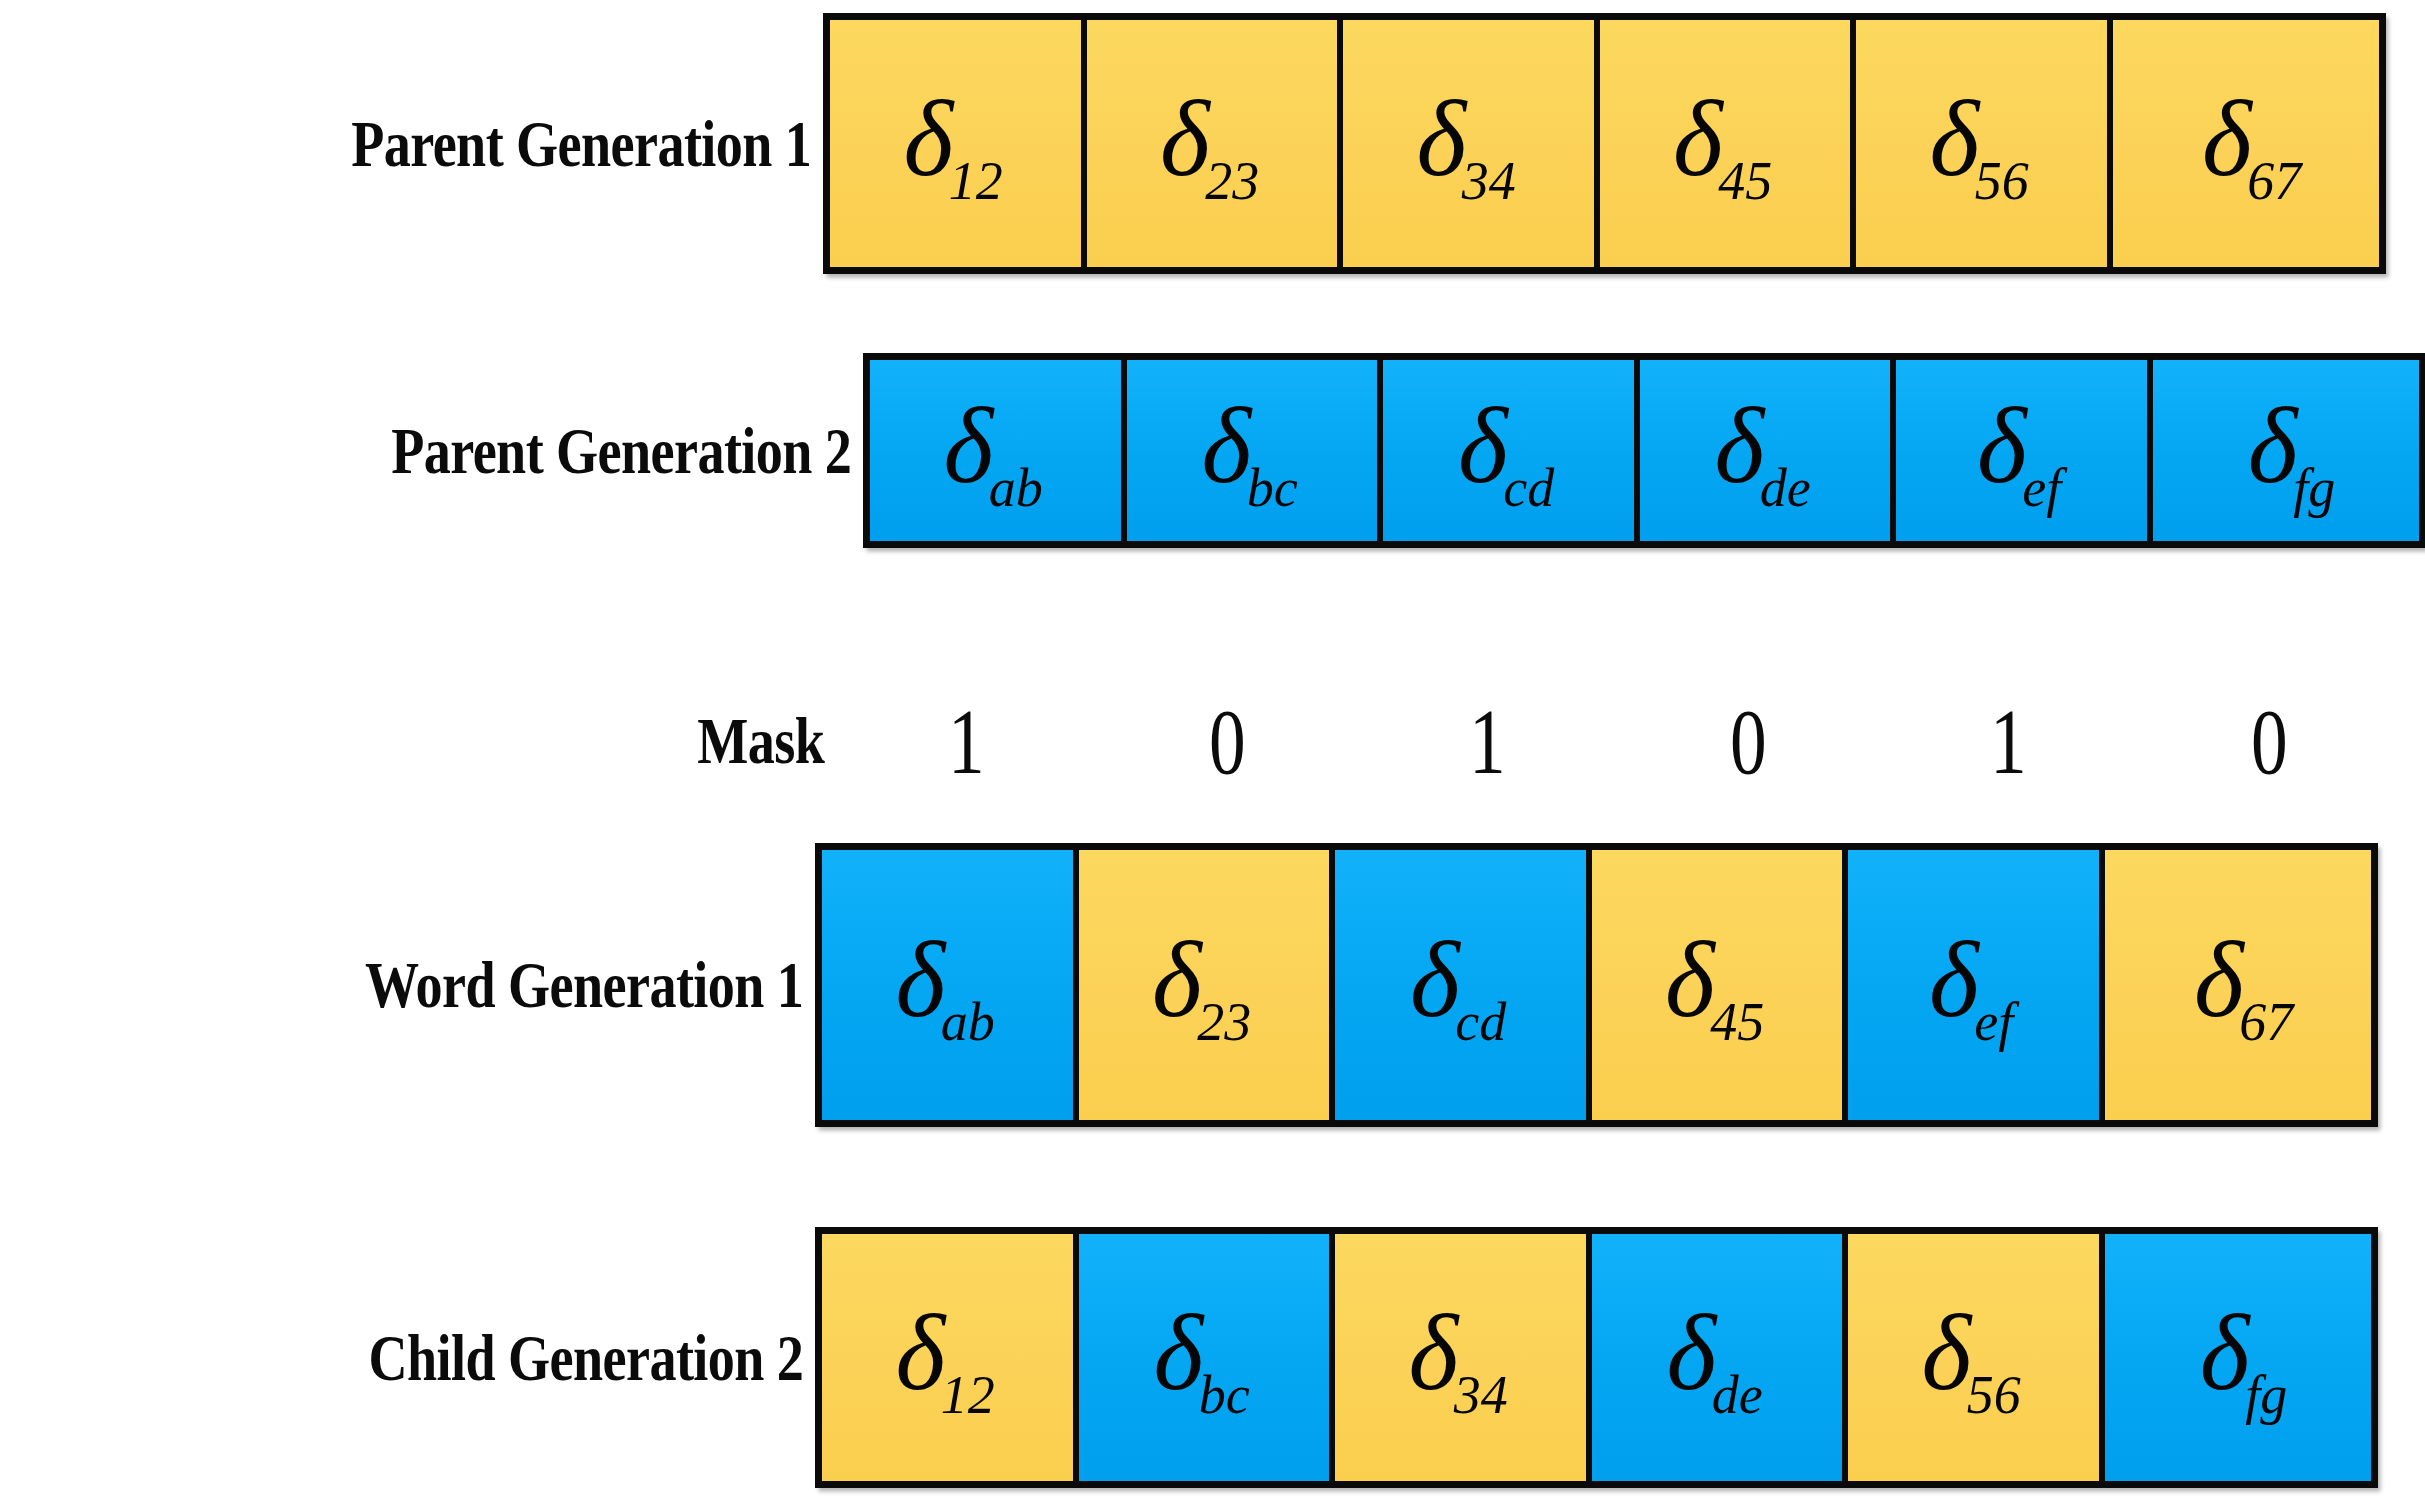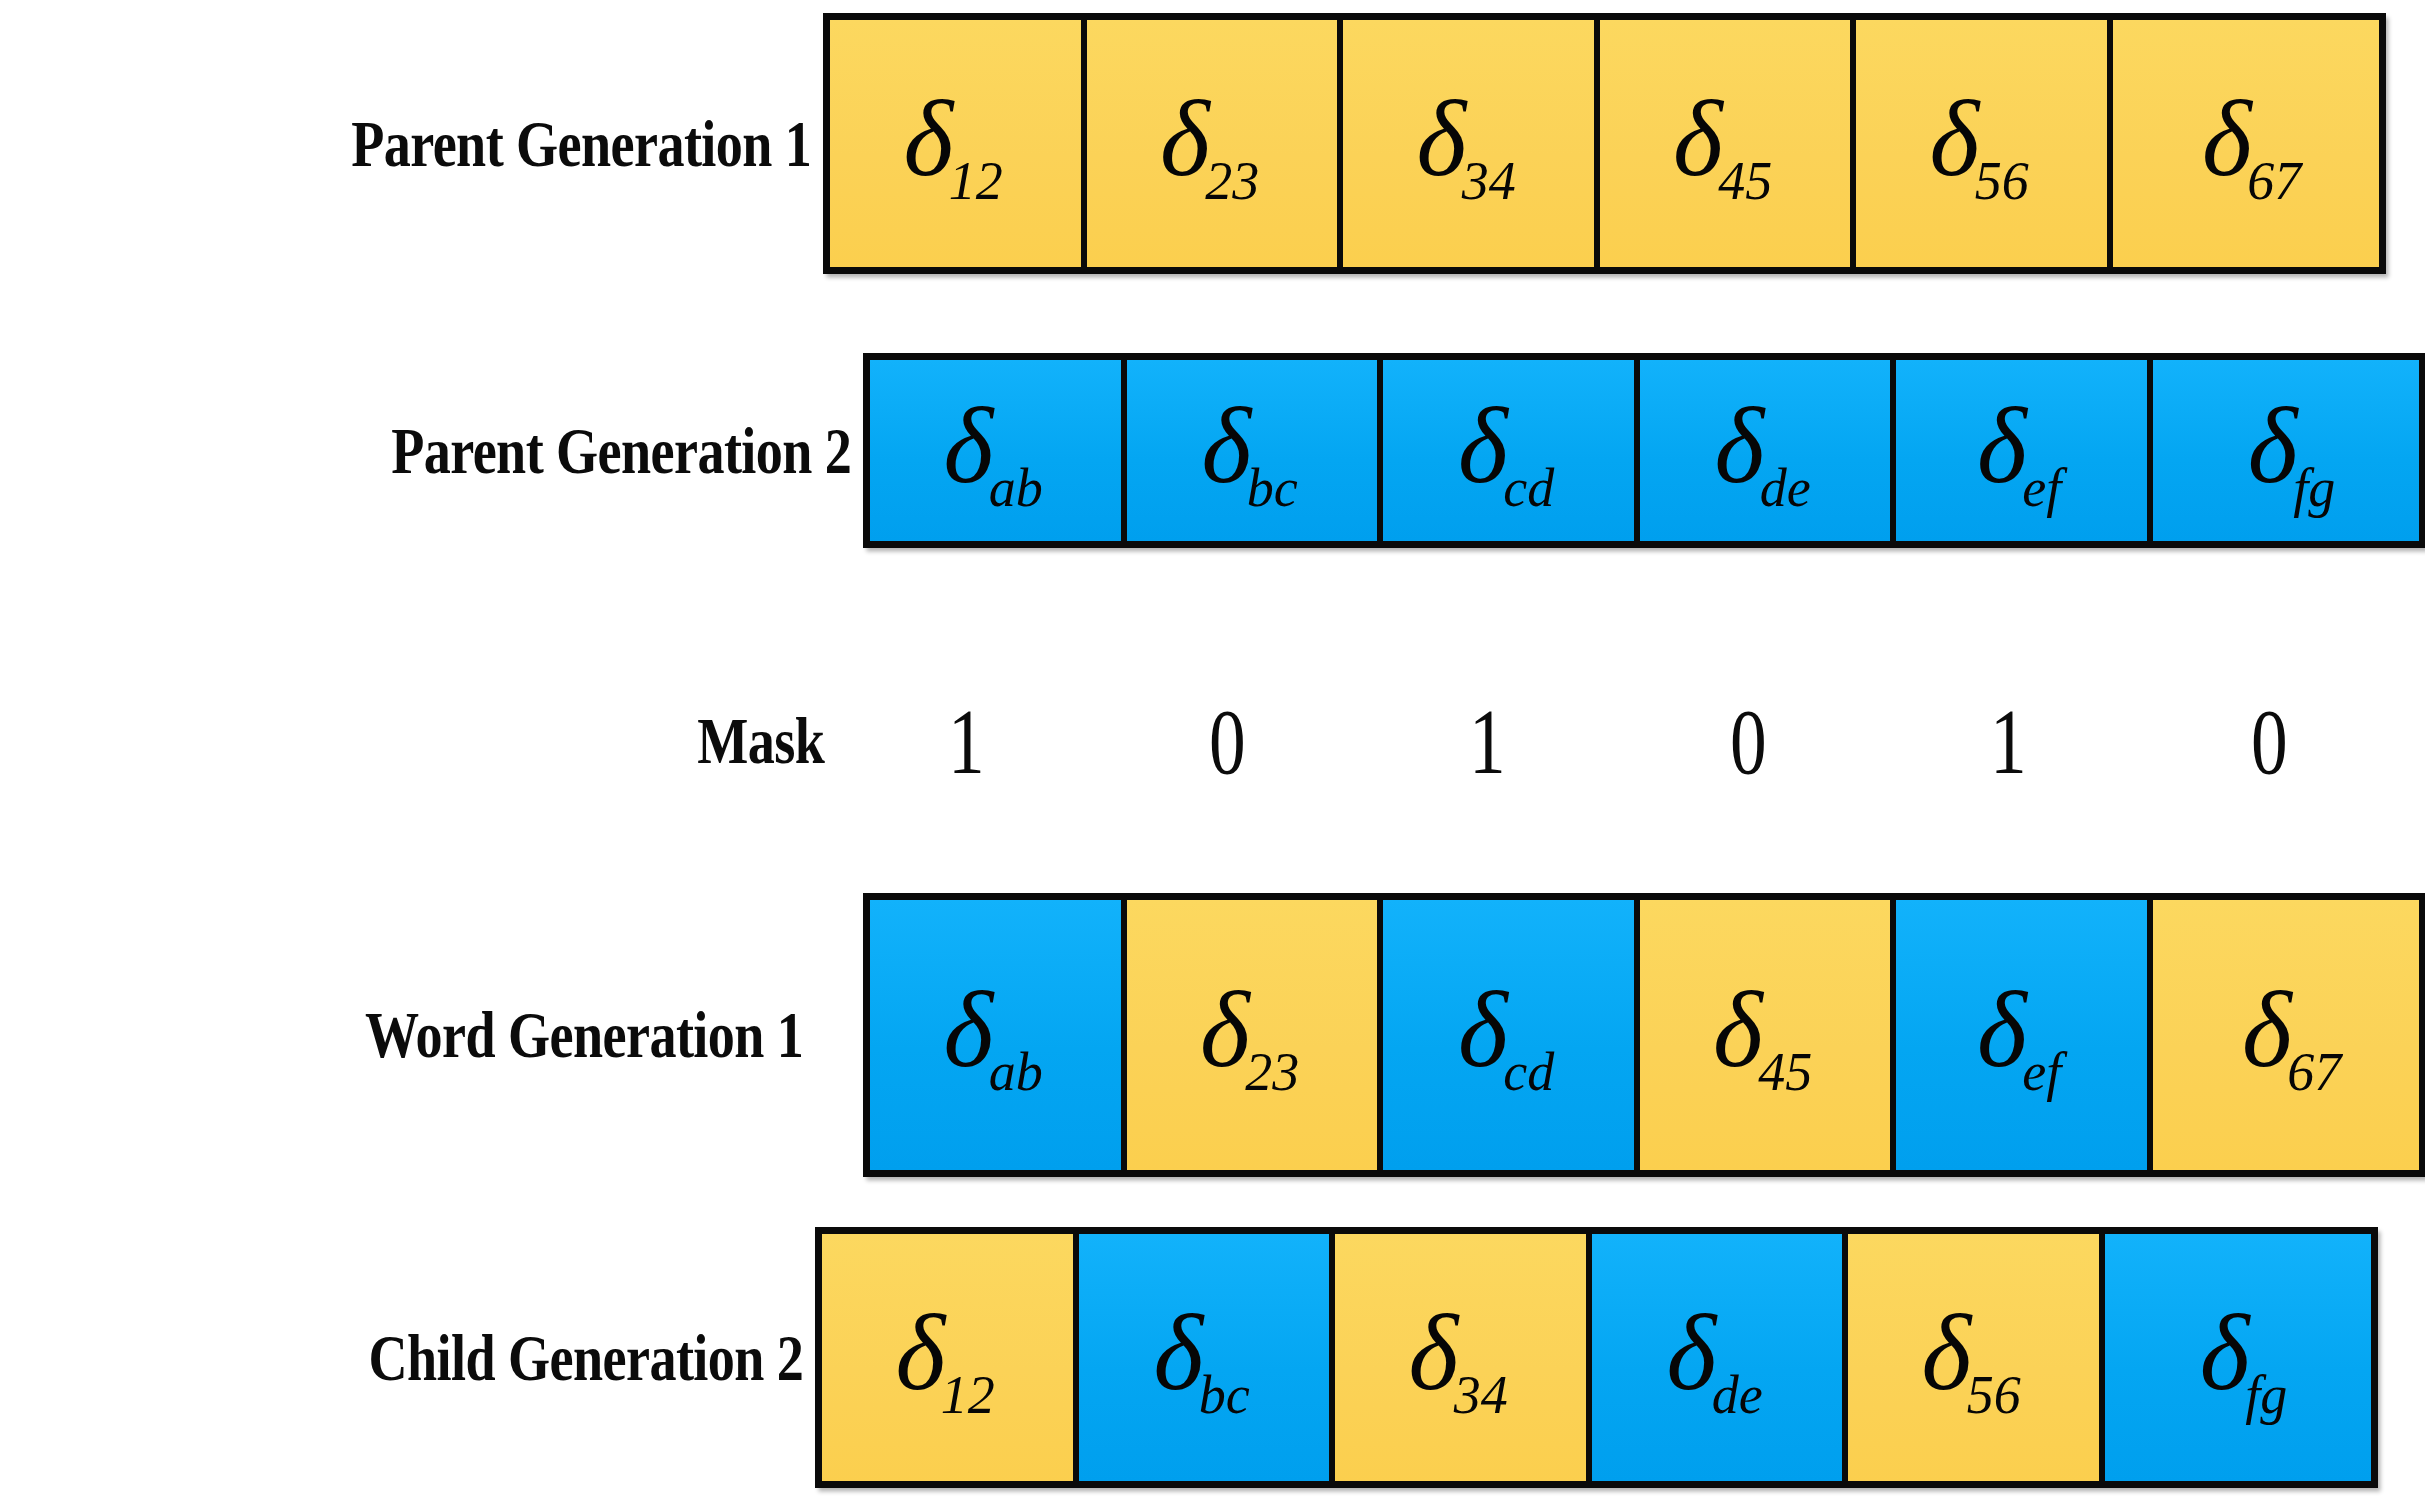--- a/index.html
+++ b/index.html
@@ -169,21 +169,21 @@
   <div class="mask-strip">
     <div class="mask-cell">1</div>
     <div class="mask-cell">0</div>
     <div class="mask-cell">1</div>
     <div class="mask-cell">0</div>
     <div class="mask-cell">1</div>
     <div class="mask-cell">0</div>
   </div>
 </div>
 
-<div class="row" style="top:893px; height:284px;justify-content:space-between;">
+<div class="row" style="top:843px; height:284px;">
   <div class="row-label">Word Generation 1</div>
   <div class="strip">
     <div class="cell blue">
       <span class="tok"><span class="sym">δ</span><span class="sub">ab</span></span>
     </div>
     <div class="cell yellow">
       <span class="tok"><span class="sym">δ</span><span class="sub">23</span></span>
     </div>
     <div class="cell blue">
       <span class="tok"><span class="sym">δ</span><span class="sub">cd</span></span>

